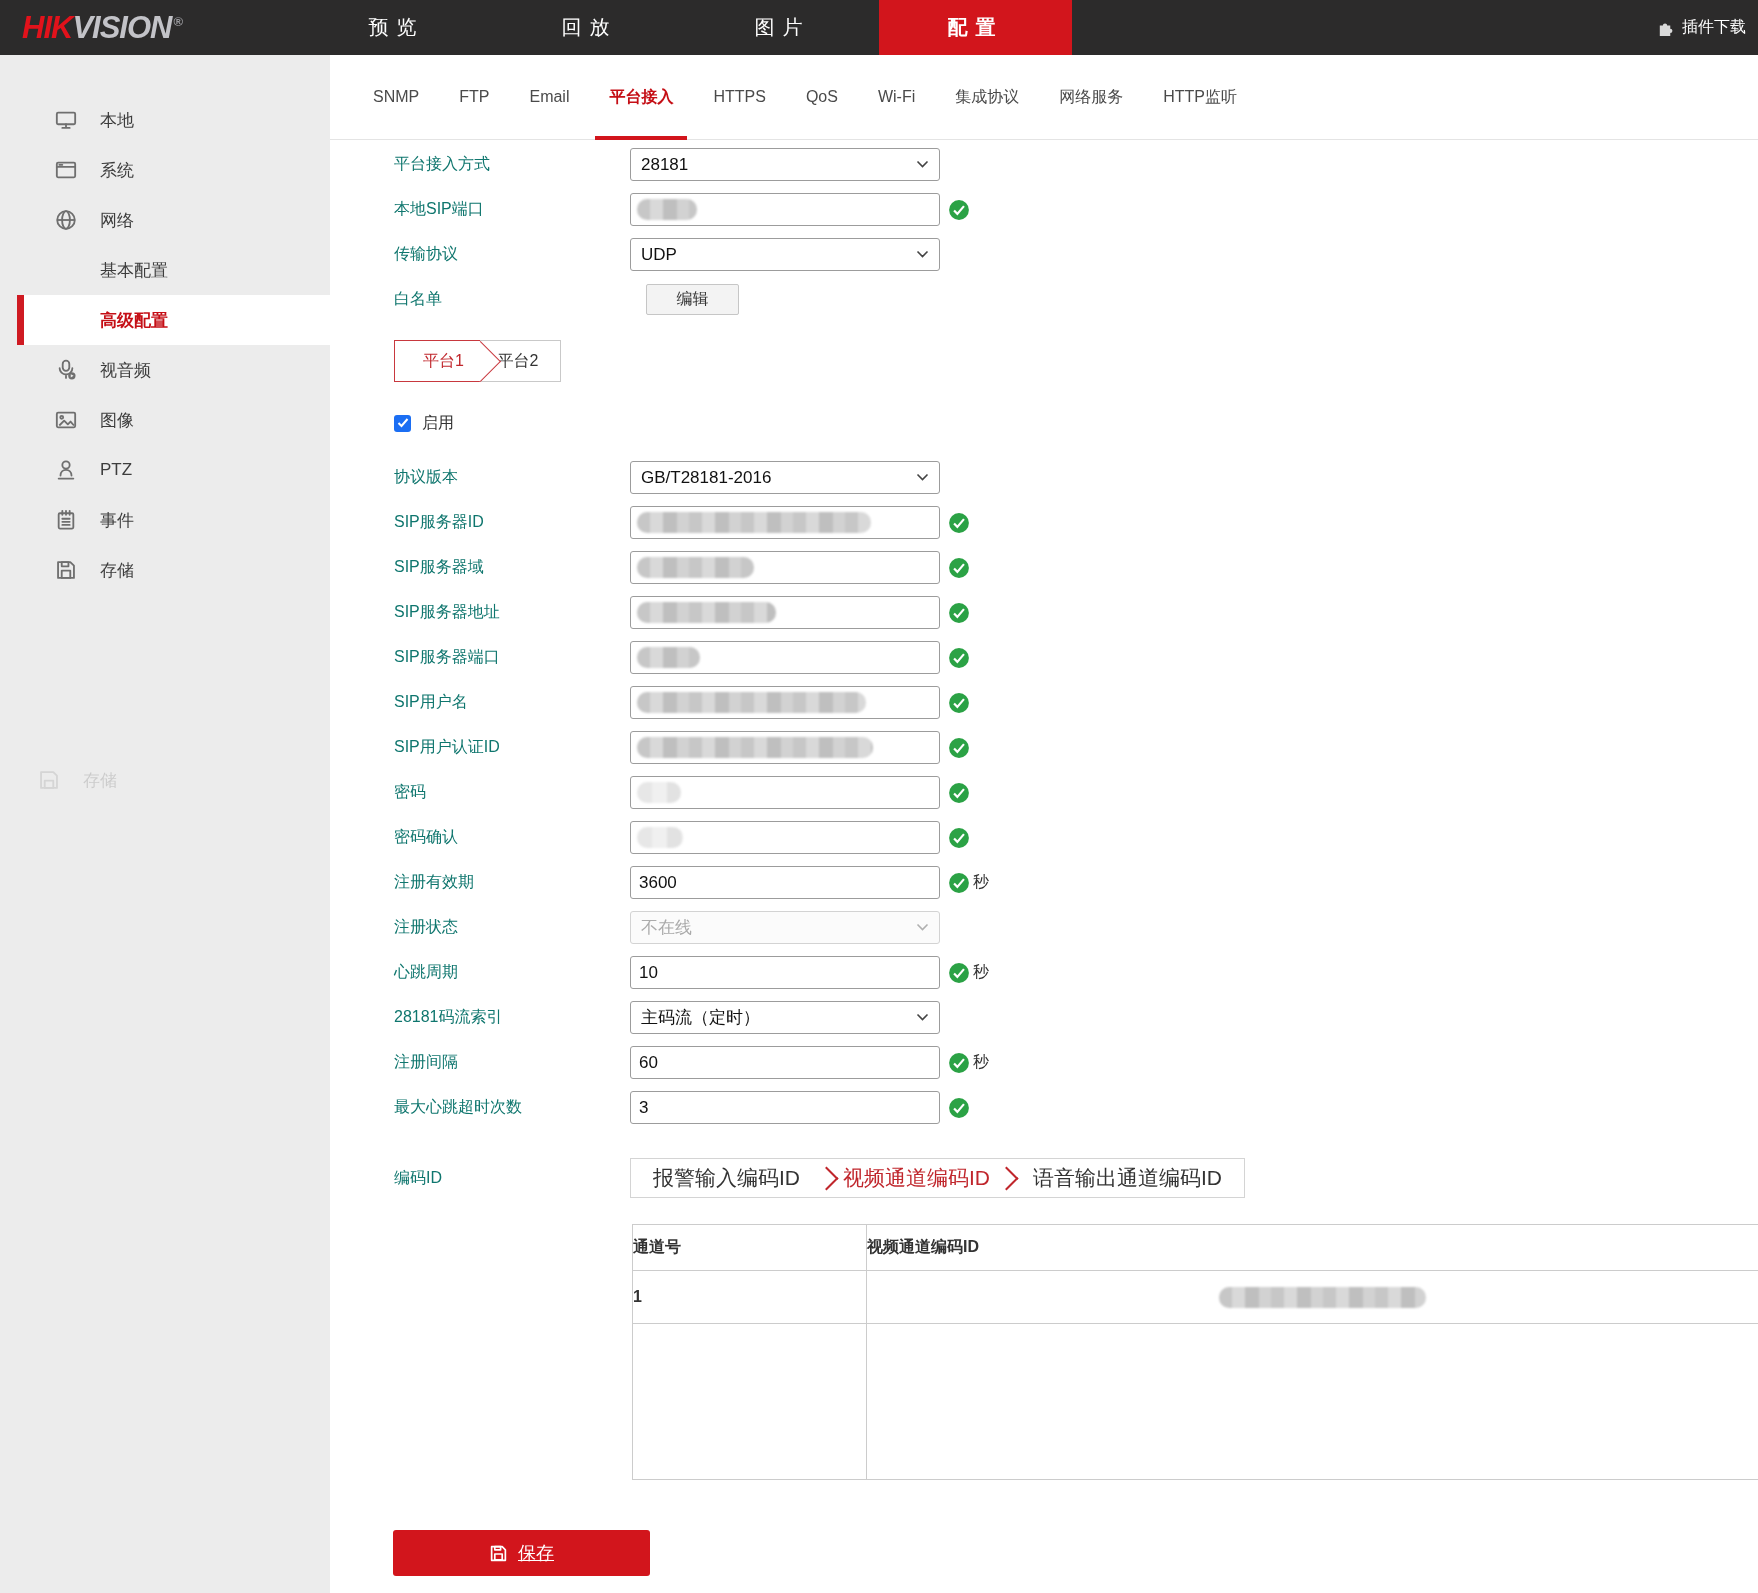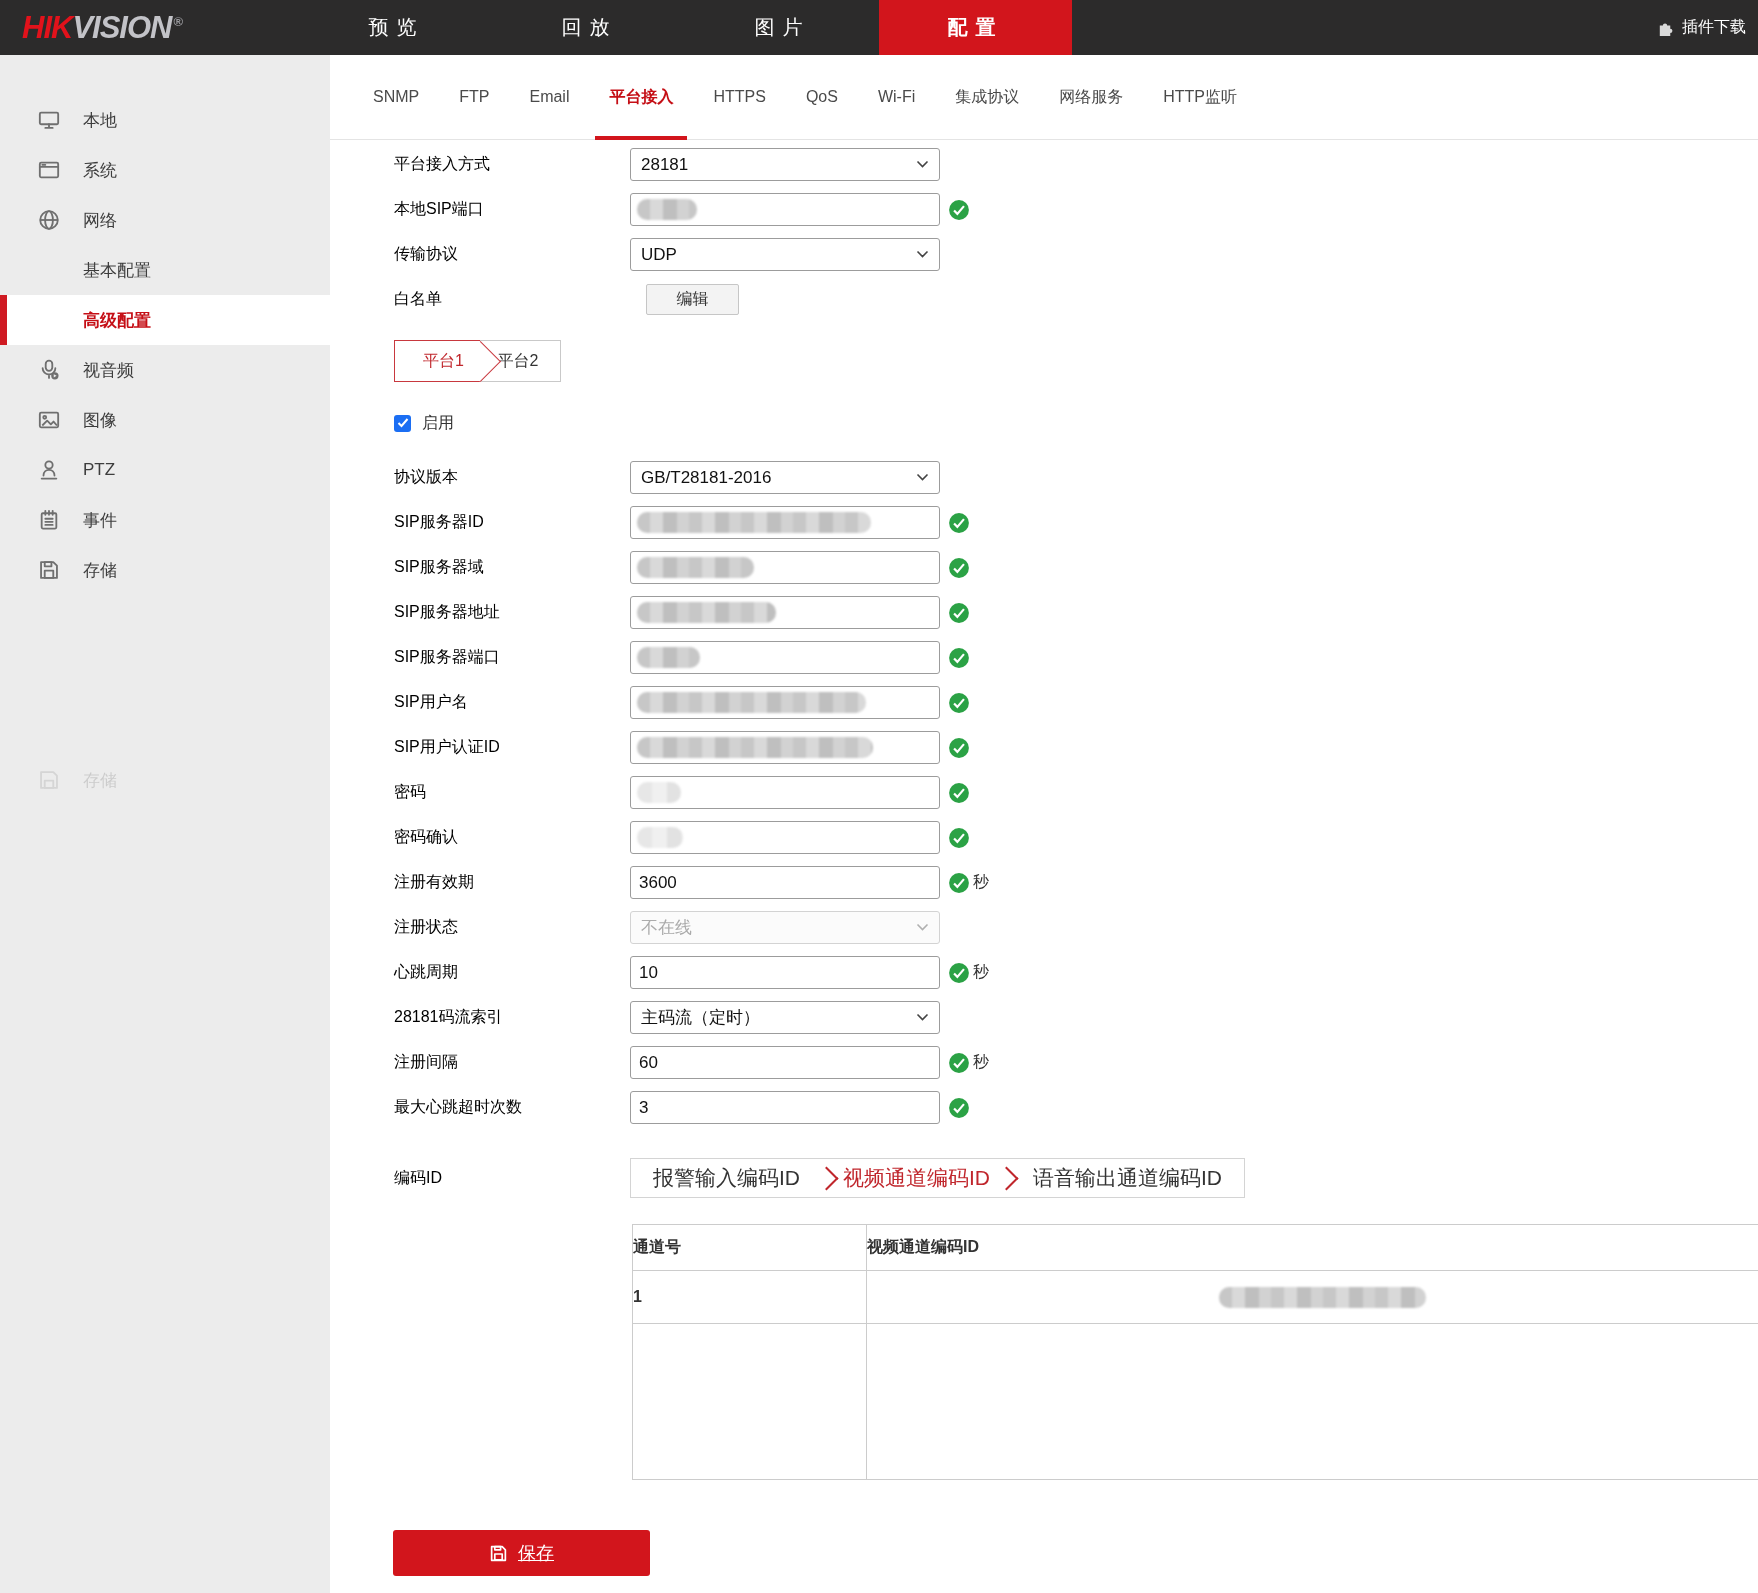--- a/index.html
+++ b/index.html
@@ -14,42 +14,42 @@
   .logo .vis{color:#c3c3c8;}
   .logo .reg{font-size:13px;color:#9b9b9f;font-style:normal;vertical-align:super;margin-left:2px;}
   .topnav{position:absolute;left:300px;top:0;height:55px;display:flex;}
   .ttab{width:193px;display:flex;align-items:center;justify-content:center;
         font-size:20px;letter-spacing:8px;color:#fff;cursor:pointer;}
   .ttab.active{background:#d2151c;font-weight:bold;}
   .plugin{position:absolute;right:12px;top:0;height:55px;display:flex;align-items:center;gap:7px;
           font-size:16px;color:#fff;cursor:pointer;}
 
   
-  .sidebar{position:absolute;left:0;top:55px;width:330px;height:1538px;background:#ececec;}
+  .sidebar{position:absolute;left:0;top:55px;width:330px;height:1538px;background:#ececec;padding-left:17px;}
   .snav{padding-top:40px;}
   .sitem{height:50px;display:flex;align-items:center;position:relative;cursor:pointer;}
   .sicon{position:absolute;left:38px;width:22px;height:22px;display:flex;align-items:center;}
   .slabel{margin-left:83px;font-size:17px;color:#3d3d3d;}
   .sitem.active{background:#fff;}
   .sitem.active::before{content:"";position:absolute;left:0;top:0;width:7px;height:100%;background:#cf1a22;}
   .sitem.active .slabel{color:#c50f16;font-weight:bold;}
   .ghost{position:absolute;left:0;top:700px;width:100%;opacity:.18;}
 
   
   .content{position:absolute;left:330px;top:55px;width:1428px;height:1538px;background:#fff;}
   .subtabs{height:85px;display:flex;align-items:flex-start;gap:40px;padding-left:43px;
            border-bottom:1px solid #e4e4e4;box-sizing:border-box;}
   .stab{font-size:16px;color:#4a4a4a;cursor:pointer;position:relative;height:100%;
         display:flex;align-items:center;white-space:nowrap;}
   .stab.active{color:#c50f16;font-weight:bold;}
   .stab.active::after{content:"";position:absolute;left:-14px;right:-14px;bottom:-1px;height:4px;background:#d2151c;}
 
   
   .row{display:flex;align-items:center;height:45px;}
-  .lb{flex:none;width:236px;padding-left:64px;font-size:16px;color:#000000;box-sizing:content-box;}
+  .lb{flex:none;width:236px;padding-left:64px;font-size:16px;color:#0f766e;box-sizing:content-box;}
   .ctrl{flex:none;width:310px;position:relative;}
   .tinput{box-sizing:border-box;width:100%;height:33px;border:1px solid #9c9c9c;border-radius:3px;
           padding:0 8px;font-size:17px;color:#111;background:#fff;font-family:inherit;}
   .inputlike{box-sizing:border-box;width:100%;height:33px;border:1px solid #9c9c9c;border-radius:3px;
              display:flex;align-items:center;padding:0 6px;background:#fff;}
   .sel{box-sizing:border-box;width:100%;height:33px;border:1px solid #9c9c9c;border-radius:3px;
        display:flex;align-items:center;justify-content:space-between;padding:0 10px;
        font-size:17px;color:#111;background:#fff;cursor:pointer;}
   .sel.disabled{color:#ababab;border-color:#d3d3d3;background:#fbfbfb;cursor:default;}
   .check{flex:none;margin-left:8px;width:22px;height:22px;}

